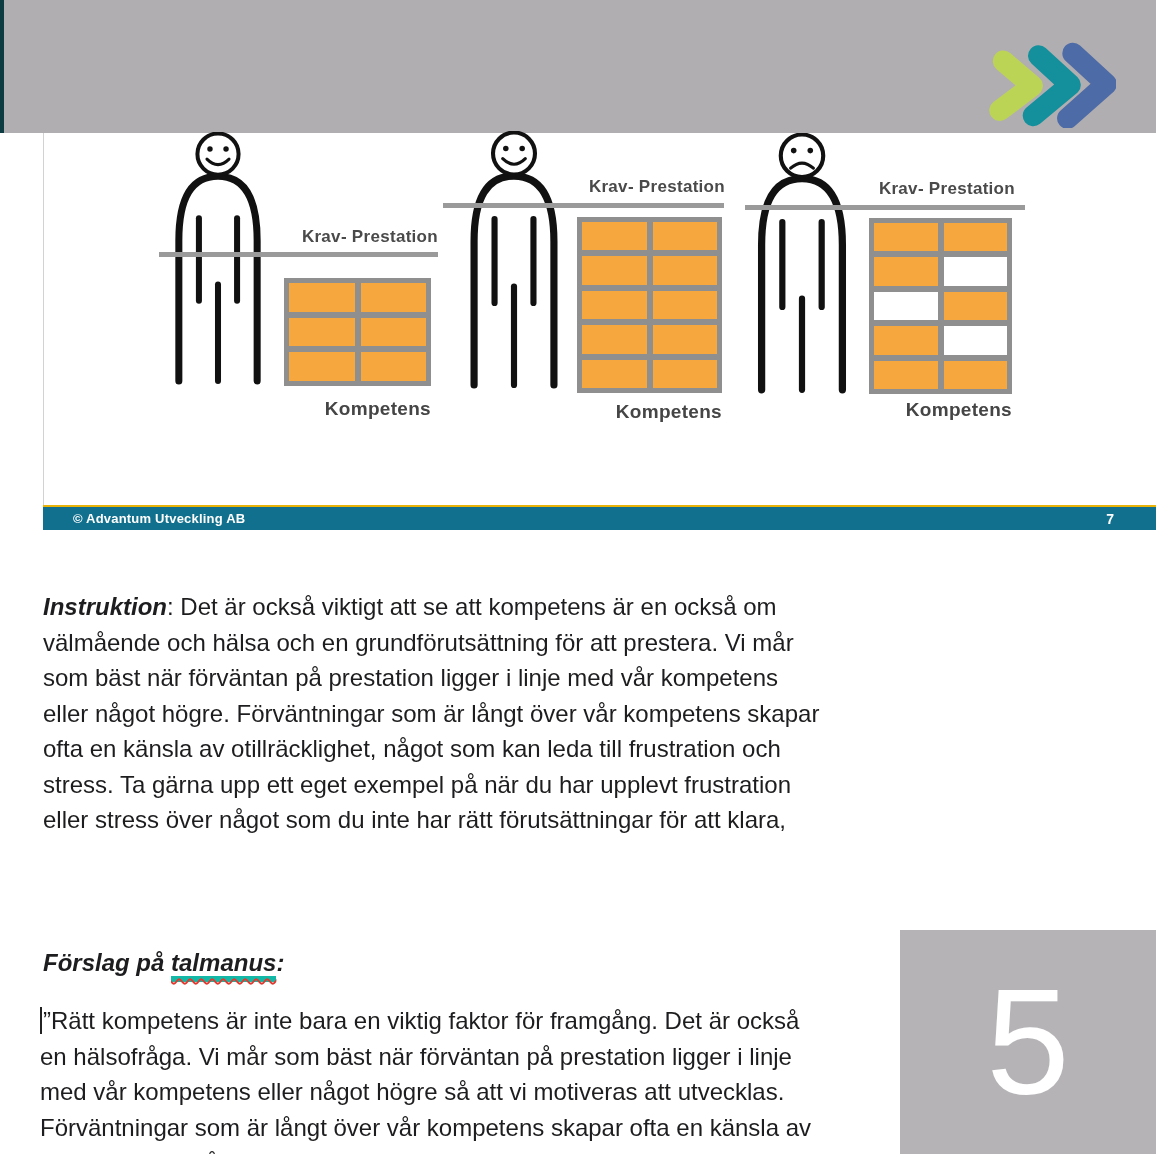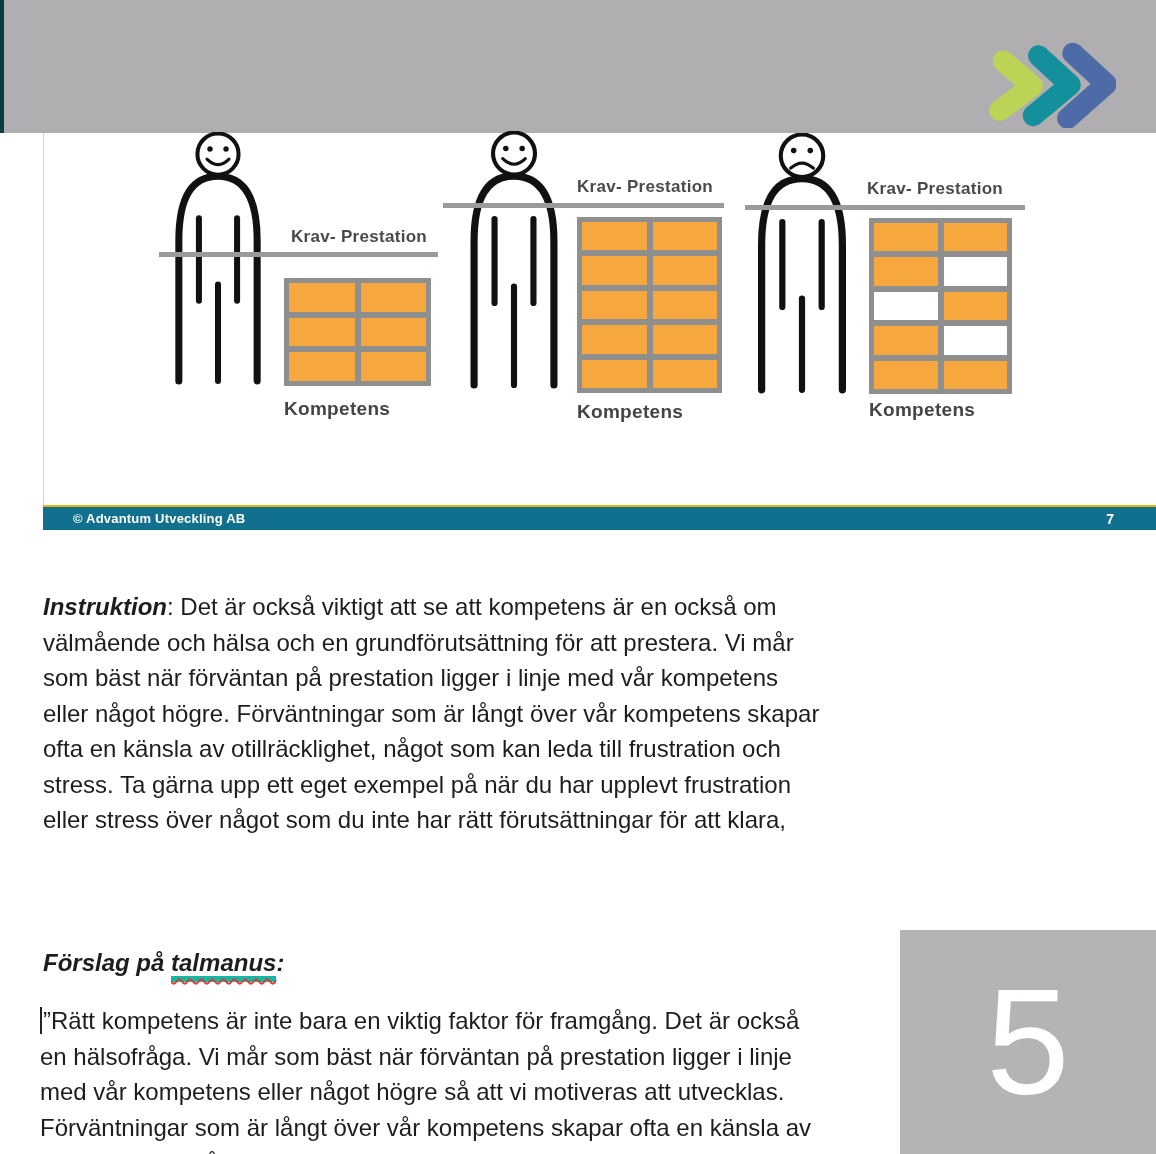--- a/index.html
+++ b/index.html
@@ -9,25 +9,25 @@
     background:#ffffff; font-family:"Liberation Sans", sans-serif; color:#1d1d1f;
   }
   
   .header { position:absolute; left:0; top:0; width:1156px; height:133px; background:#b1aeb1; }
   .header-strip { position:absolute; left:0; top:0; width:4px; height:133px; background:#0d3b42; }
   .logo { position:absolute; left:984px; top:40px; width:132px; height:88px; }
   
   .slide-left-border { position:absolute; left:43px; top:133px; width:1px; height:374px; background:#d2d2d2; }
   .person { position:absolute; }
   .krav-line { position:absolute; height:5px; background:#9a9a9a; }
-  .krav-label { position:absolute; font-size:17px; font-weight:700; color:#4a4a4a; text-align:center; letter-spacing:.3px; white-space:nowrap; }
+  .krav-label { position:absolute; font-size:17px; font-weight:700; color:#4a4a4a; text-align:right; letter-spacing:.3px; white-space:nowrap; }
   .comp-grid { position:absolute; display:grid; gap:6px; background:#8f8f8f; border:5px solid #8f8f8f; }
   .comp-grid .cell.filled { background:#f6a83e; }
   .comp-grid .cell.empty  { background:#ffffff; }
-  .komp-label { position:absolute; font-size:19px; font-weight:700; color:#454545; text-align:left; letter-spacing:.3px; }
+  .komp-label { position:absolute; font-size:19px; font-weight:700; color:#454545; text-align:right; letter-spacing:.3px; }
   
   .slide-footer {
     position:absolute; left:43px; top:505px; width:1113px; height:25px;
     background:#11708e; border-top:2px solid #eab308; color:#ffffff;
   }
   .slide-footer .copyright { position:absolute; left:30px; top:4px; font-size:13px; font-weight:600; letter-spacing:.2px; }
   .slide-footer .pagenum   { position:absolute; right:42px; top:4px; font-size:14px; font-weight:600; }
   
   .notes-block { position:absolute; left:43px; font-size:24px; line-height:35.5px; white-space:nowrap; }
   .notes-block b { font-weight:700;font-style:italic; }

